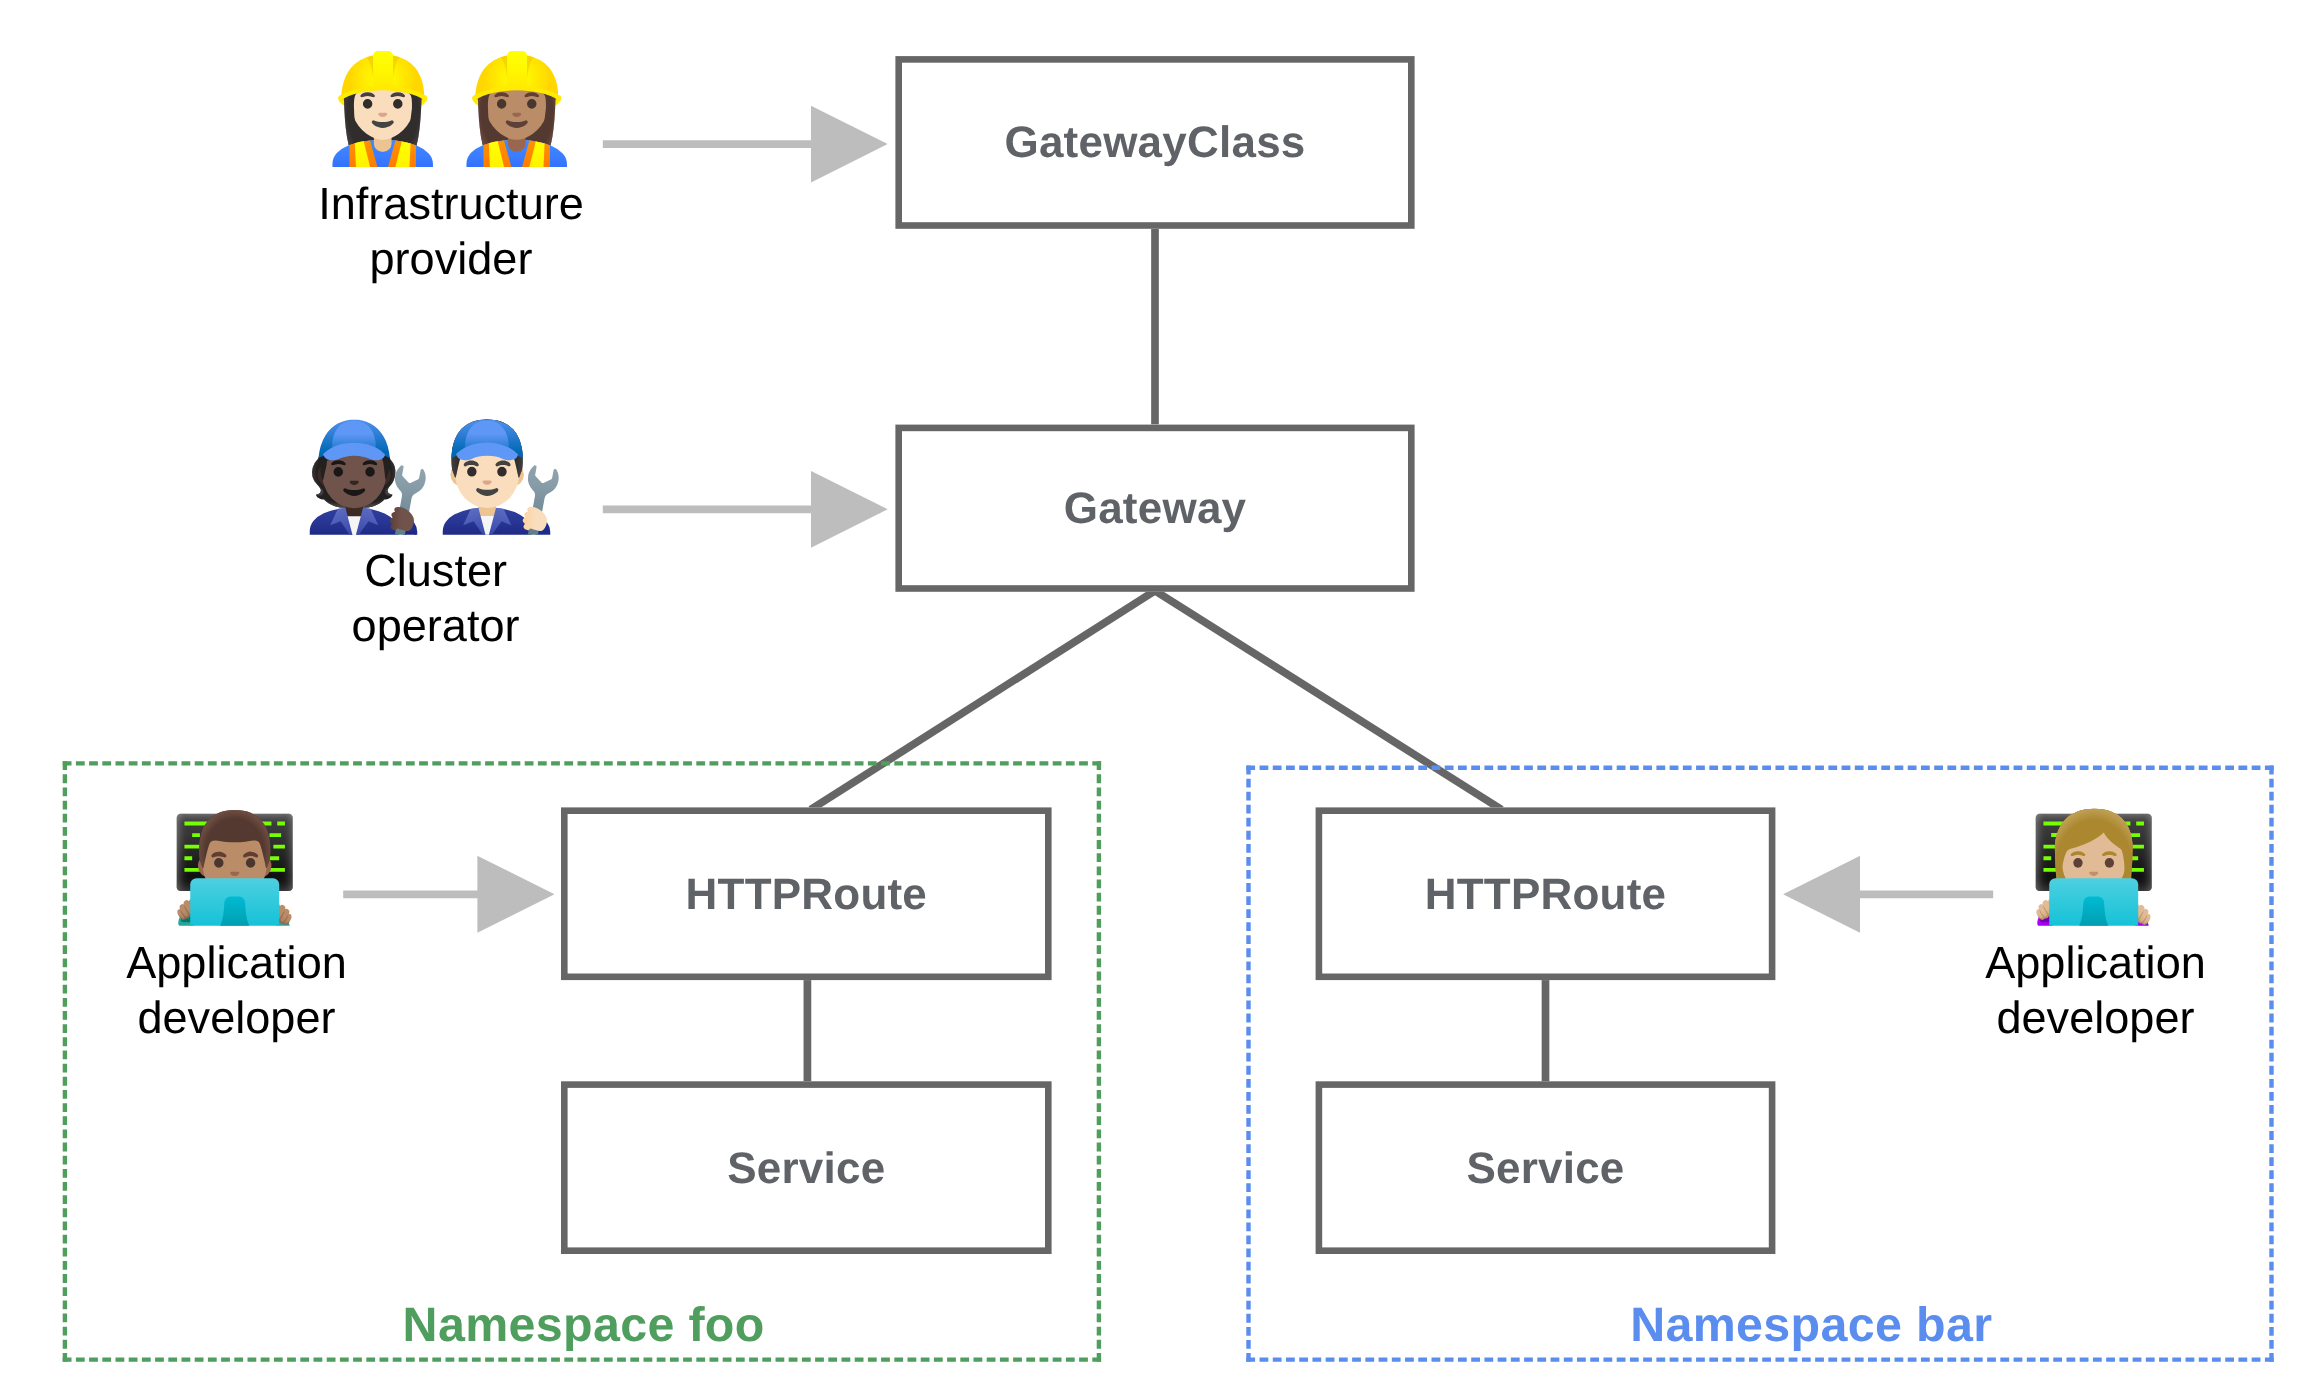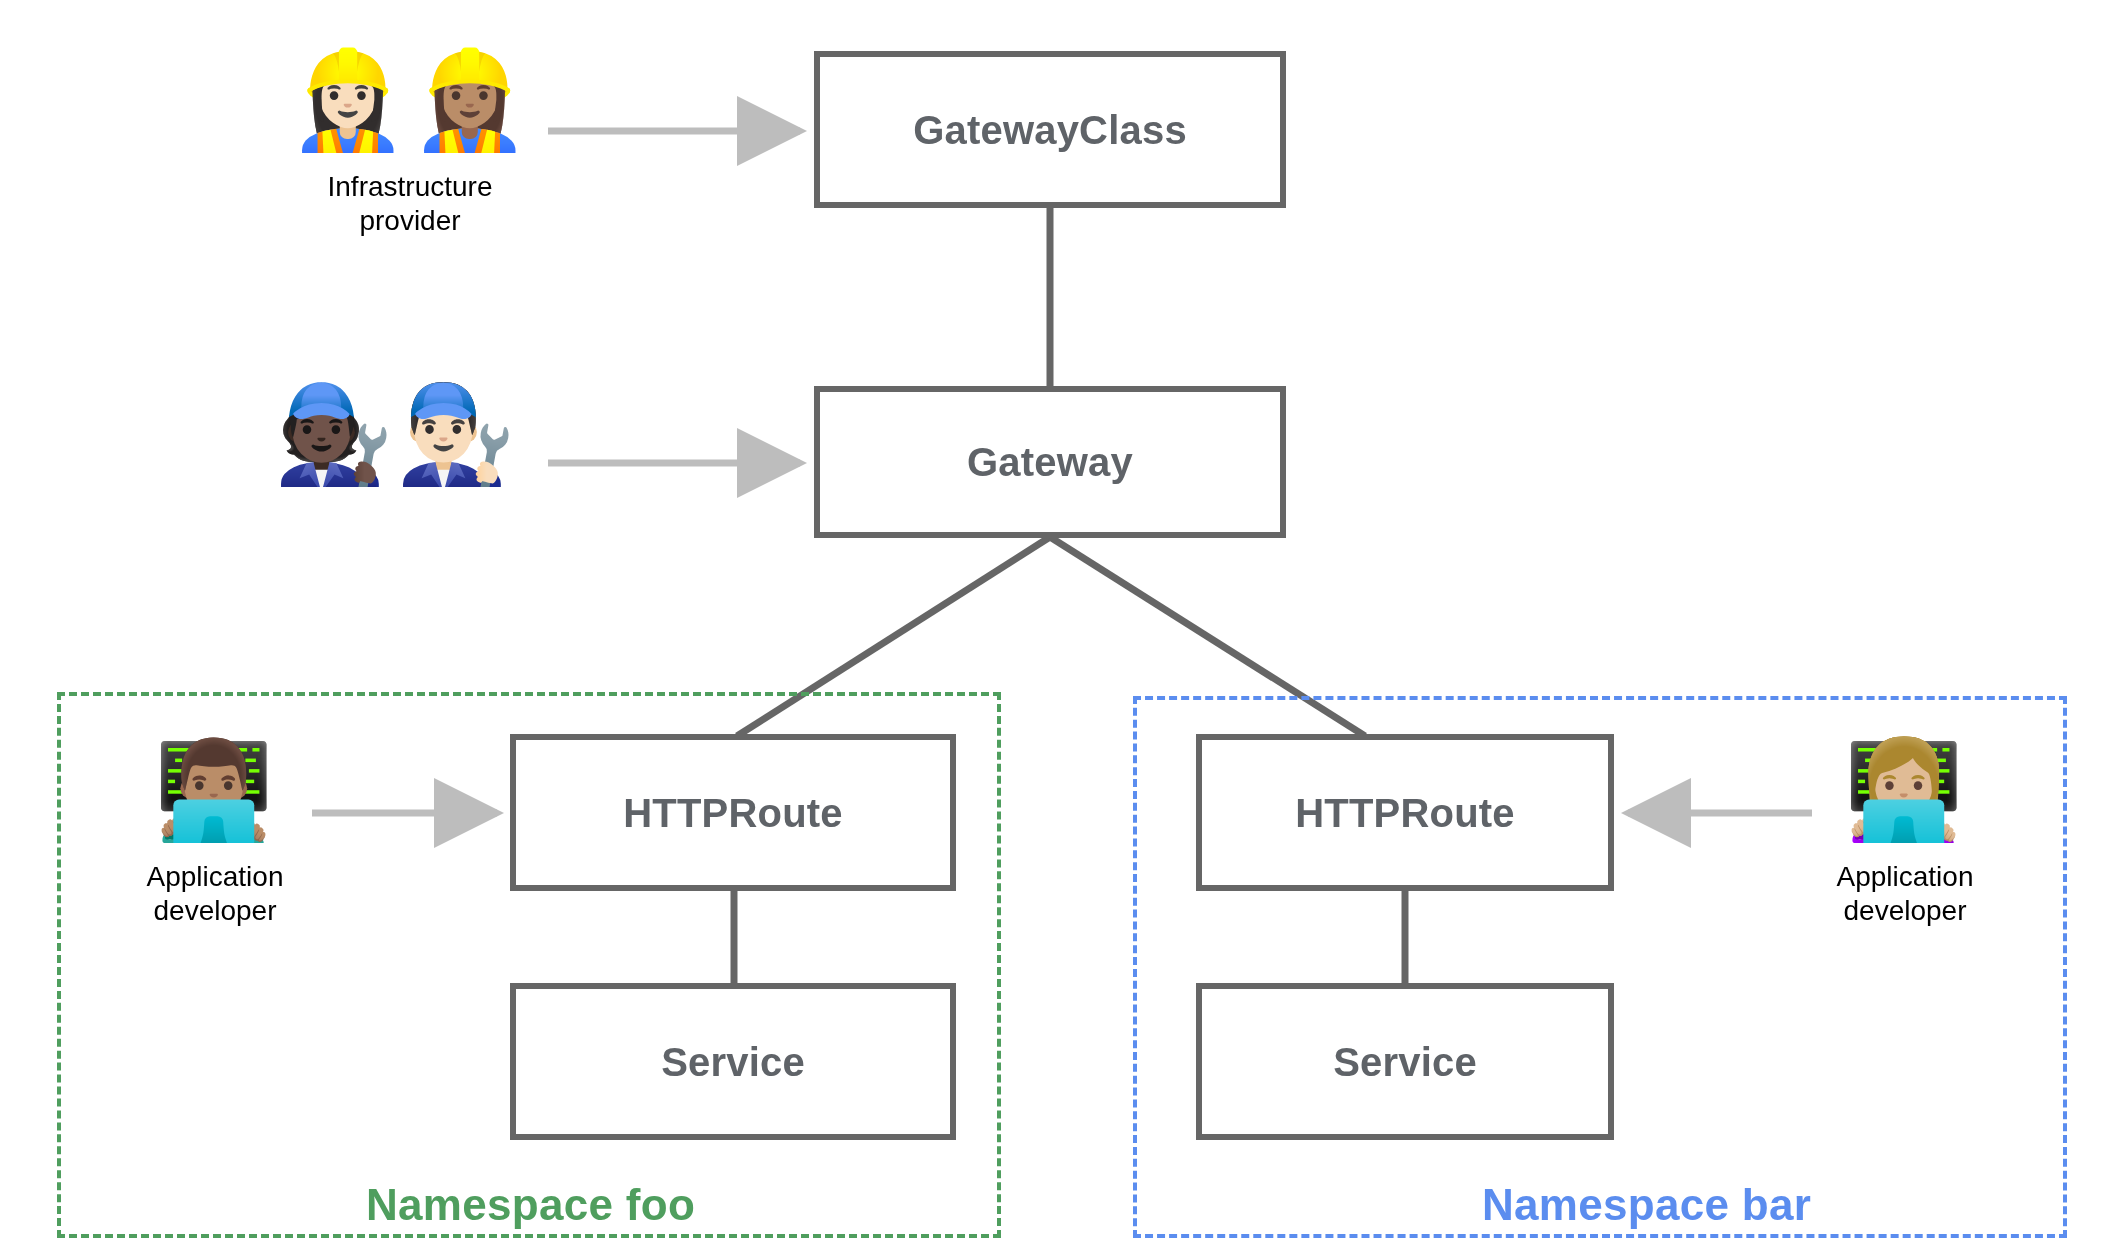--- a/index.html
+++ b/index.html
@@ -87,22 +87,22 @@
     text-align: center;
   }
   .persona-emoji {
     font-size: 96px;
     line-height: 1.08;
     white-space: nowrap;
     letter-spacing: 2px;
   }
   .persona-emoji.single { font-size: 96px; }
   .persona-label {
-    margin-top: 18px;
-    font-size: 28px;
+    margin-top: 8px;
+    font-size: 41px;
     line-height: 1.22;
     color: #000000;
     white-space: pre-line;
   }
 
   #persona-infrastructure-provider { left: 270px; top: 48px;  width: 280px; }
   #persona-cluster-operator        { left: 256px; top: 382px; width: 280px; }
   #persona-app-dev-foo             { left: 100px; top: 738px; width: 230px; }
   #persona-app-dev-bar             { left: 1790px; top: 738px; width: 230px; }
 </style>
@@ -171,20 +171,22 @@
   </div>
 
   <div class="persona" id="persona-infrastructure-provider">
     <div class="persona-emoji">👷🏻‍♀️👷🏽‍♀️</div>
     <div class="persona-label">Infrastructure
 provider</div>
   </div>
 
   <div class="persona" id="persona-cluster-operator">
     <div class="persona-emoji">🧑🏿‍🔧👨🏻‍🔧</div>
+    <div class="persona-label">Cluster
+operator</div>
   </div>
 
   <div class="persona" id="persona-app-dev-foo">
     <div class="persona-emoji single">👨🏽‍💻</div>
     <div class="persona-label">Application
 developer</div>
   </div>
 
   <div class="persona" id="persona-app-dev-bar">
     <div class="persona-emoji single">👩🏼‍💻</div>

